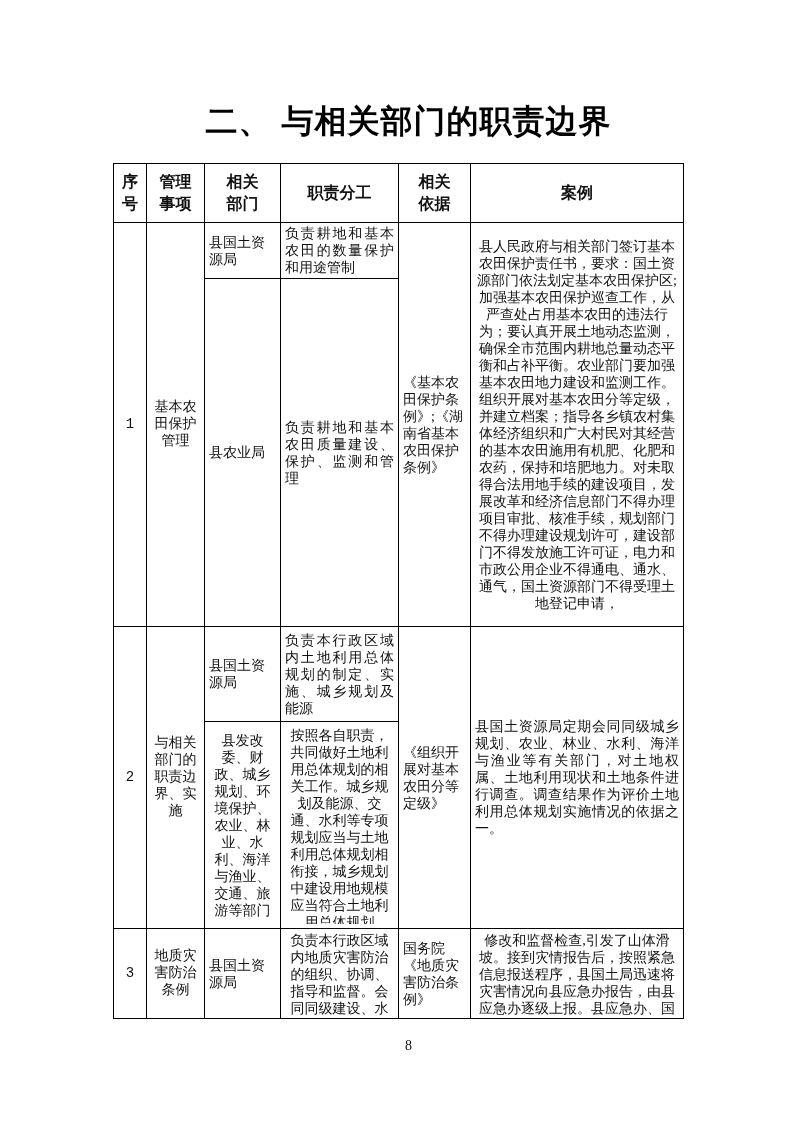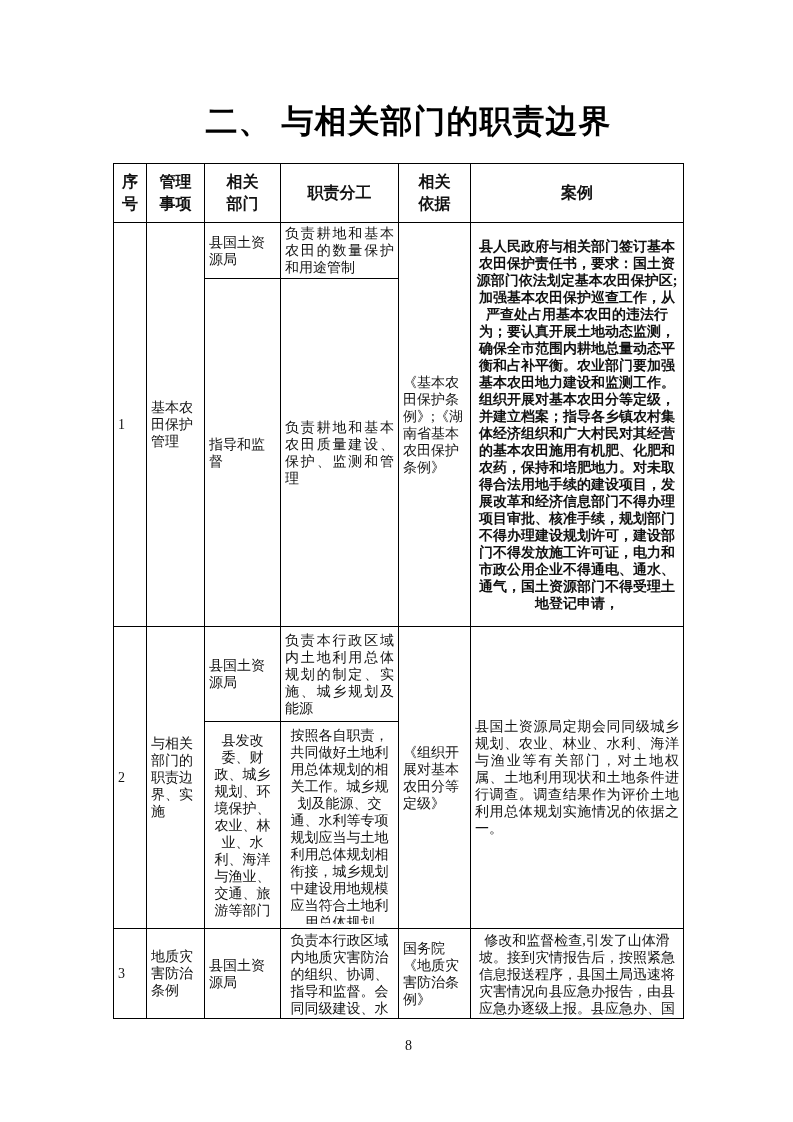--- a/index.html
+++ b/index.html
@@ -22,25 +22,25 @@
   table.duty th,table.duty td{
     border:1px solid #000;
     font-size:14px;line-height:17px;color:#111;
     padding:2px 4px;vertical-align:middle;word-break:break-all;
     overflow:hidden;
   }
   table.duty th{
     font-size:16px;line-height:22px;font-weight:bold;
     text-align:center;white-space:pre-line;vertical-align:middle;
   }
-  td.cc{text-align:left;}
+  td.cc{text-align:center;font-family:Liberation Mono, monospace;}
   td.jl{text-align:justify;}
   td.vtop{vertical-align:top;}
   .clip{overflow:hidden;text-align:center;}
-  .clip.h-case1{max-height:395px;font-weight:bold;}
+  .clip.h-case1{max-height:395px;}
   .clip.h-197{max-height:197px;}
   .clip.h-82{max-height:83px;}
   .page-number{
     position:absolute;top:1038px;left:0;width:100%;
     text-align:center;font-size:14px;color:#111;
   }
 </style>
 </head>
 <body>
 
@@ -76,21 +76,21 @@
       <td rowspan="2" class="cc">1</td>
       <td rowspan="2" class="cc">基本农田保护管理</td>
       <td>县国土资源局</td>
       <td class="jl">负责耕地和基本农田的数量保护和用途管制</td>
       <td rowspan="2">《基本农田保护条例》;《湖南省基本农田保护条例》</td>
       <td rowspan="2" class="jl vtop">
         <div class="clip h-case1">县人民政府与相关部门签订基本农田保护责任书，要求：国土资源部门依法划定基本农田保护区;加强基本农田保护巡查工作，从严查处占用基本农田的违法行为；要认真开展土地动态监测，确保全市范围内耕地总量动态平衡和占补平衡。农业部门要加强基本农田地力建设和监测工作。组织开展对基本农田分等定级，并建立档案；指导各乡镇农村集体经济组织和广大村民对其经营的基本农田施用有机肥、化肥和农药，保持和培肥地力。对未取得合法用地手续的建设项目，发展改革和经济信息部门不得办理项目审批、核准手续，规划部门不得办理建设规划许可，建设部门不得发放施工许可证，电力和市政公用企业不得通电、通水、通气，国土资源部门不得受理土地登记申请，</div>
       </td>
     </tr>
     <tr style="height:348px">
-      <td>指导和监督</td>
+      <td>县农业局</td>
       <td class="jl">负责耕地和基本农田质量建设、保护、监测和管理</td>
     </tr>
 
     <tr style="height:95px">
       <td rowspan="2" class="cc">2</td>
       <td rowspan="2" class="cc">与相关部门的职责边界、实施</td>
       <td>县国土资源局</td>
       <td class="jl">负责本行政区域内土地利用总体规划的制定、实施、城乡规划及能源</td>
       <td rowspan="2">《组织开展对基本农田分等定级》</td>
       <td rowspan="2" class="jl">县国土资源局定期会同同级城乡规划、农业、林业、水利、海洋与渔业等有关部门，对土地权属、土地利用现状和土地条件进行调查。调查结果作为评价土地利用总体规划实施情况的依据之一。</td>

